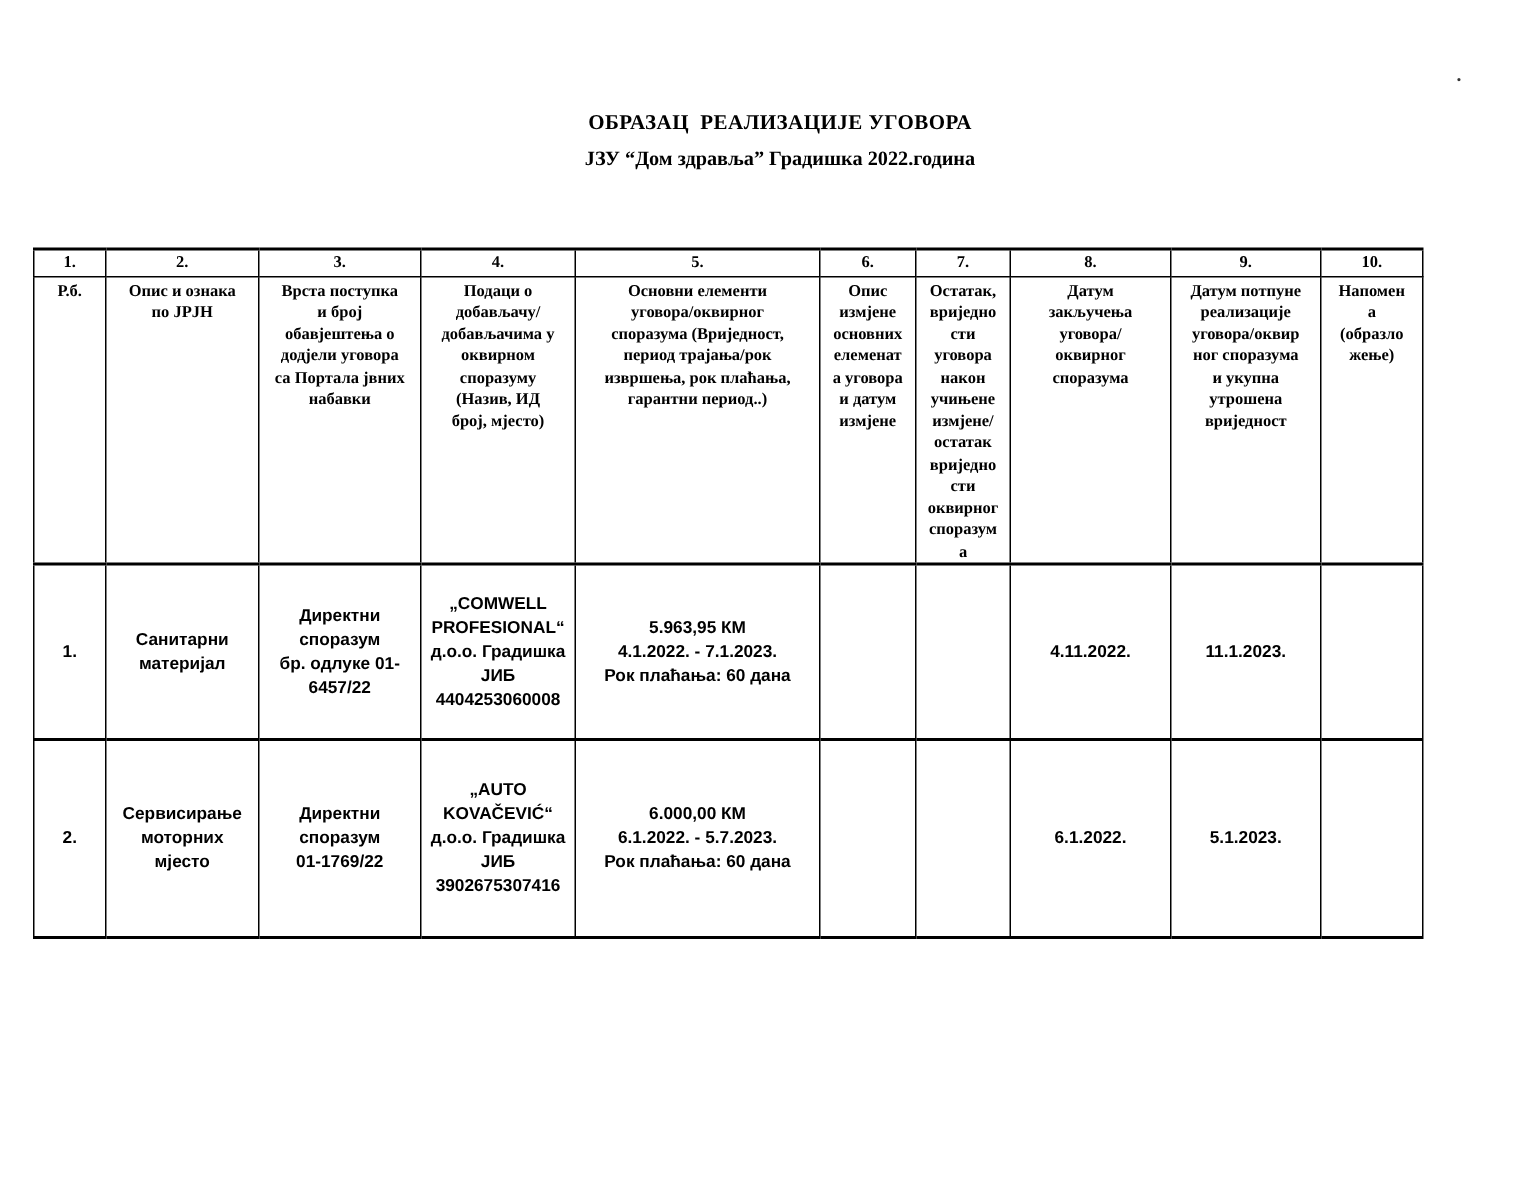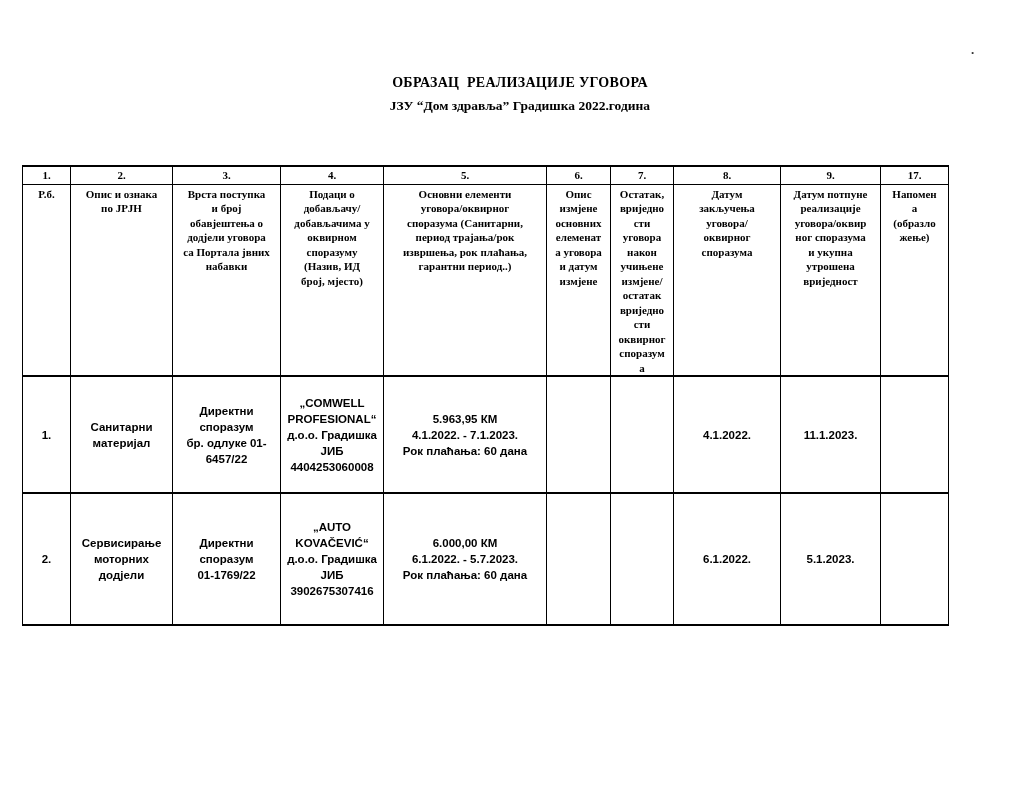--- a/index.html
+++ b/index.html
@@ -129,21 +129,21 @@
         <tr class="nums">
       <td>1.</td>
       <td>2.</td>
       <td>3.</td>
       <td>4.</td>
       <td>5.</td>
       <td>6.</td>
       <td>7.</td>
       <td>8.</td>
       <td>9.</td>
-      <td>17.</td>
+      <td>10.</td>
     </tr>
 
     <tr class="hdr">
       <td>Р.б.</td>
       <td>Опис и ознака
 по ЈРЈН</td>
       <td>Врста поступка
 и број
 обавјештења о
 додјели уговора
@@ -151,21 +151,21 @@
 набавки</td>
       <td>Подаци о
 добављачу/
 добављачима у
 оквирном
 споразуму
 (Назив, ИД
 број, мјесто)</td>
       <td>Основни елементи
 уговора/оквирног
-споразума (Санитарни,
+споразума (Вриједност,
 период трајања/рок
 извршења, рок плаћања,
 гарантни период..)</td>
       <td>Опис
 измјене
 основних
 елеменат
 а уговора
 и датум
 измјене</td>
@@ -211,30 +211,30 @@
       <td>„COMWELL
 PROFESIONAL“
 д.о.о. Градишка
 ЈИБ
 4404253060008</td>
       <td>5.963,95 КМ
 4.1.2022. - 7.1.2023.
 Рок плаћања: 60 дана</td>
       <td></td>
       <td></td>
-      <td>4.1.2022.</td>
+      <td>4.11.2022.</td>
       <td>11.1.2023.</td>
       <td></td>
     </tr>
 
     <tr class="data row2">
       <td>2.</td>
       <td>Сервисирање
 моторних
-додјели</td>
+мјесто</td>
       <td>Директни
 споразум
 01-1769/22</td>
       <td>„AUTO
 KOVAČEVIĆ“
 д.о.о. Градишка
 ЈИБ
 3902675307416</td>
       <td>6.000,00 КМ
 6.1.2022. - 5.7.2023.

